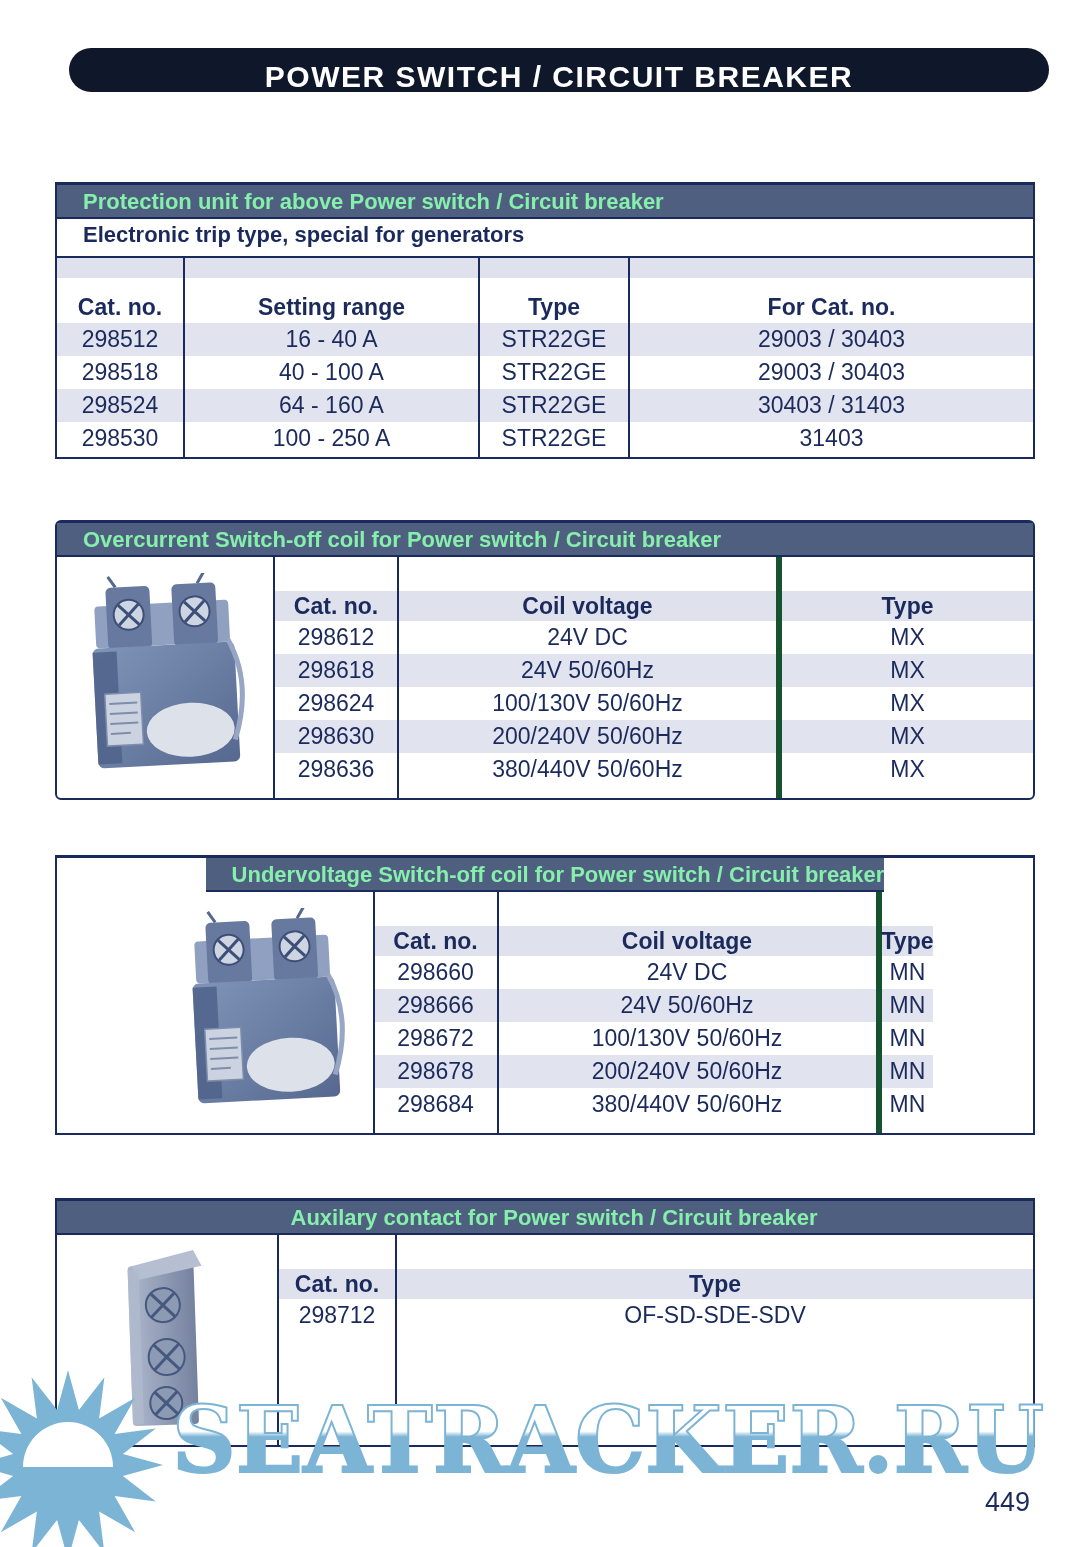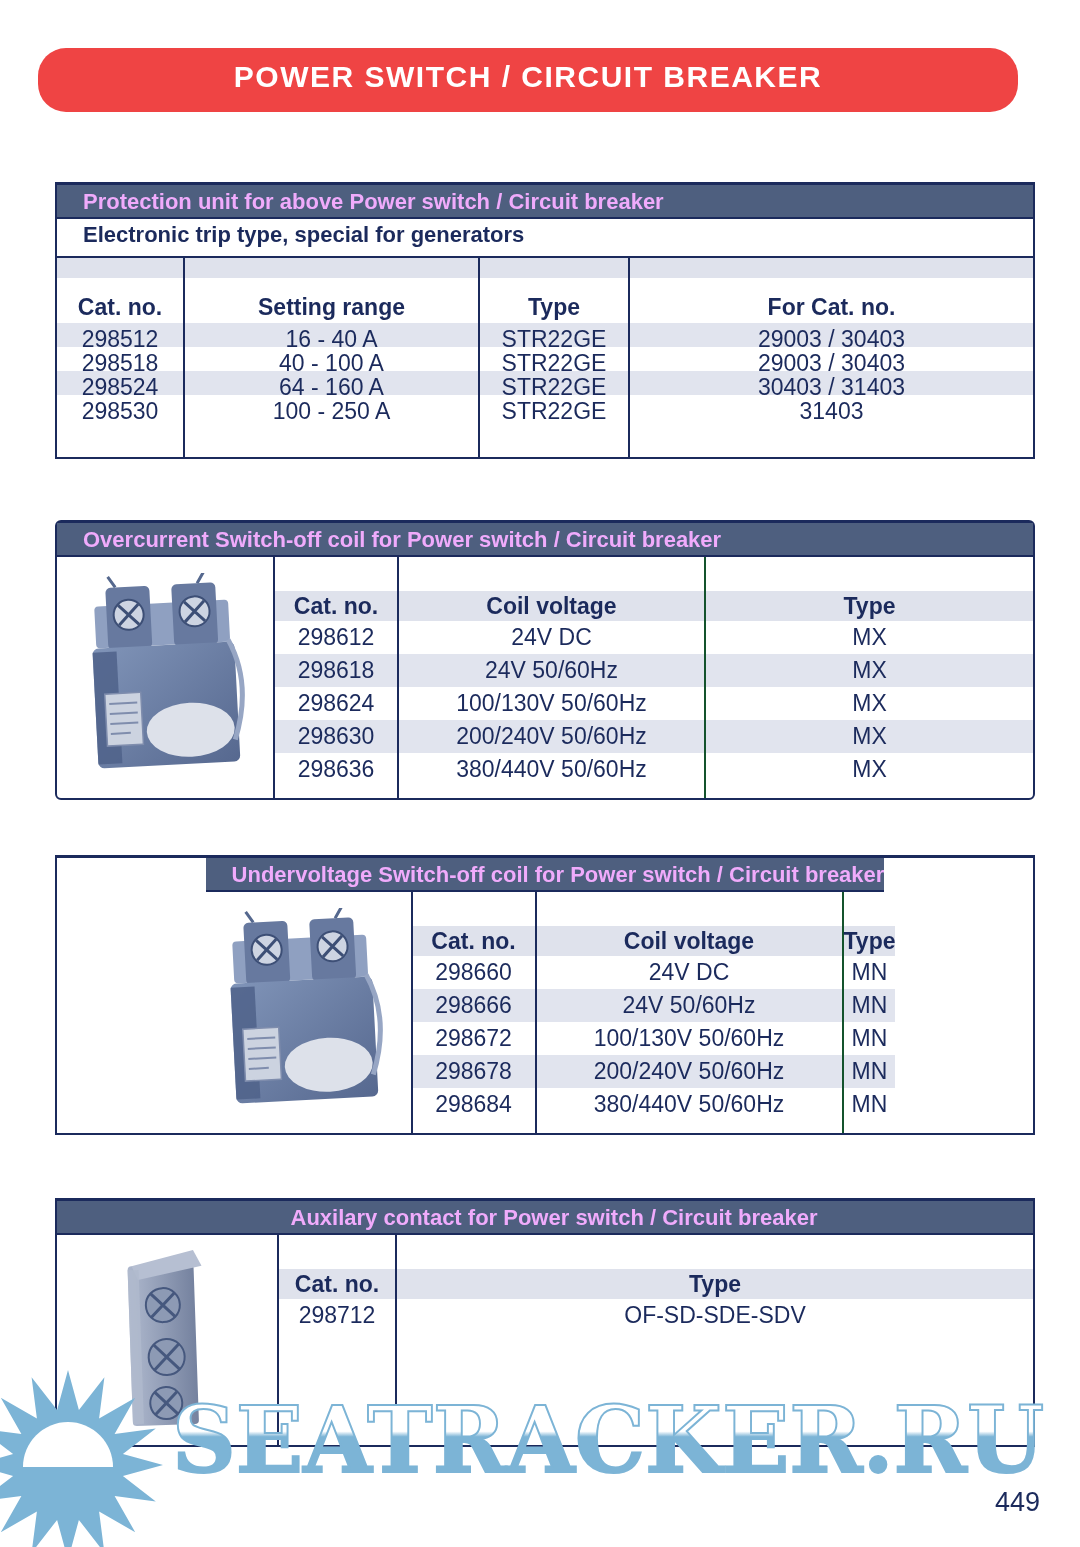--- a/index.html
+++ b/index.html
@@ -3,85 +3,85 @@
 <meta charset="utf-8">
 <style>
   html,body { margin:0; padding:0; background:#ffffff; }
   .page {
     position:relative; width:1080px; height:1547px; background:#ffffff;
     font-family:"Liberation Sans", sans-serif; overflow:hidden;
     color:#1b2a5c;
   }
   
   .banner {
-    position:absolute; left:38px; top:48px; width:980px; height:64px;
-    background:#ef4444; border-radius:28px; color:#ffffff;
+    position:absolute; left:69px; top:48px; width:980px; height:44px;
+    background:#0f172a; border-radius:28px; color:#ffffff;
     font-weight:bold; font-size:30px; letter-spacing:1.5px;
     text-align:center; line-height:57px; white-space:nowrap;
   }
   
   .tbl {
     position:absolute; left:55px; width:980px; box-sizing:border-box;
     border:2px solid #1b2a5c; border-top-width:3px;
     display:flex; flex-direction:column; background:#ffffff;
   }
   .t1 { top:182px; height:277px; }
   .t2 { top:520px; height:280px;border-radius:6px; }
   .t3 { top:855px; height:280px;align-items:center; }
   .t4 { top:1198px; height:249px; }
 
   .titlebar {
-    height:34px; line-height:34px; background:#4e5f7f; color:#f0abfc;
+    height:34px; line-height:34px; background:#4e5f7f; color:#86efac;
     font-weight:bold; font-size:22px; padding-left:26px;
     border-bottom:2px solid #1b2a5c; box-sizing:border-box; flex:none;
     white-space:nowrap;
   }
   .t4 .titlebar { text-align:center; padding-left:18px; }
 
   .subtitle {
     height:39px; line-height:31px; font-weight:bold; font-size:22px;
     padding-left:26px; border-bottom:2px solid #1b2a5c; box-sizing:border-box;
     flex:none; color:#1b2a5c; white-space:nowrap;
   }
 
   
   .grid4 { display:grid; grid-template-columns:128px 295px 150px 1fr; flex:none; }
   .grid4 > div { border-right:2px solid #1b2a5c; }
   .grid4 > div:last-child { border-right:none; }
   .sp-gray  { height:20px; background:#dfe2ec; }
   .sp-white { height:13px; }
   .hrow { height:32px; line-height:32px; font-weight:bold; font-size:23px; text-align:center; }
-  .drow { height:24px; line-height:33px; font-size:23px; text-align:center; }
+  .drow { height:33px; line-height:33px; font-size:23px; text-align:center; }
   .alt  { background:#e1e4ee; }
   .gfill { flex:1 1 auto; }
 
   
   .tbody { flex:1 1 auto; display:flex; min-height:0; }
   .imgcell {
     width:216px; flex:none; border-right:2px solid #1b2a5c;
     display:flex; align-items:center; justify-content:center;
   }
   .t4 .imgcell { width:220px; align-items:flex-start; padding-top:8px; box-sizing:content-box; }
   .rcol { flex:1 1 auto; display:flex; flex-direction:column; min-width:0; }
   .frow { display:flex; flex:none; text-align:center; font-size:23px; }
   .frow > div { box-sizing:border-box; }
   .c1 { width:124px; flex:none; border-right:2px solid #1b2a5c; }
-  .c2 { width:307px; flex:none; border-right:2px solid #14532d; }
+  .c2 { width:383px; flex:none; border-right:6px solid #14532d; }
   .c3 { flex:1 1 auto; }
   .c1b { width:118px; flex:none; border-right:2px solid #1b2a5c; }
   .c2b { flex:1 1 auto; }
   .spacer { height:34px; }
   .hband  { height:30px; line-height:30px; background:#dfe2ec; font-weight:bold; }
   .row33  { height:33px; line-height:33px; }
   .ffill  { flex:1 1 auto; }
 
   
   .wm { position:absolute; left:0; top:1360px; width:1080px; height:187px; pointer-events:none; }
   .pagenum {
-    position:absolute; left:985px; top:1487px; width:65px; text-align:center;
+    position:absolute; left:985px; top:1487px; width:65px; 
     font-size:27px; color:#1b2a5c;
   }
 </style>
 </head>
 <body>
 
 <div class="page">
 
   <svg width="0" height="0" style="position:absolute" aria-hidden="true">
     <defs>

